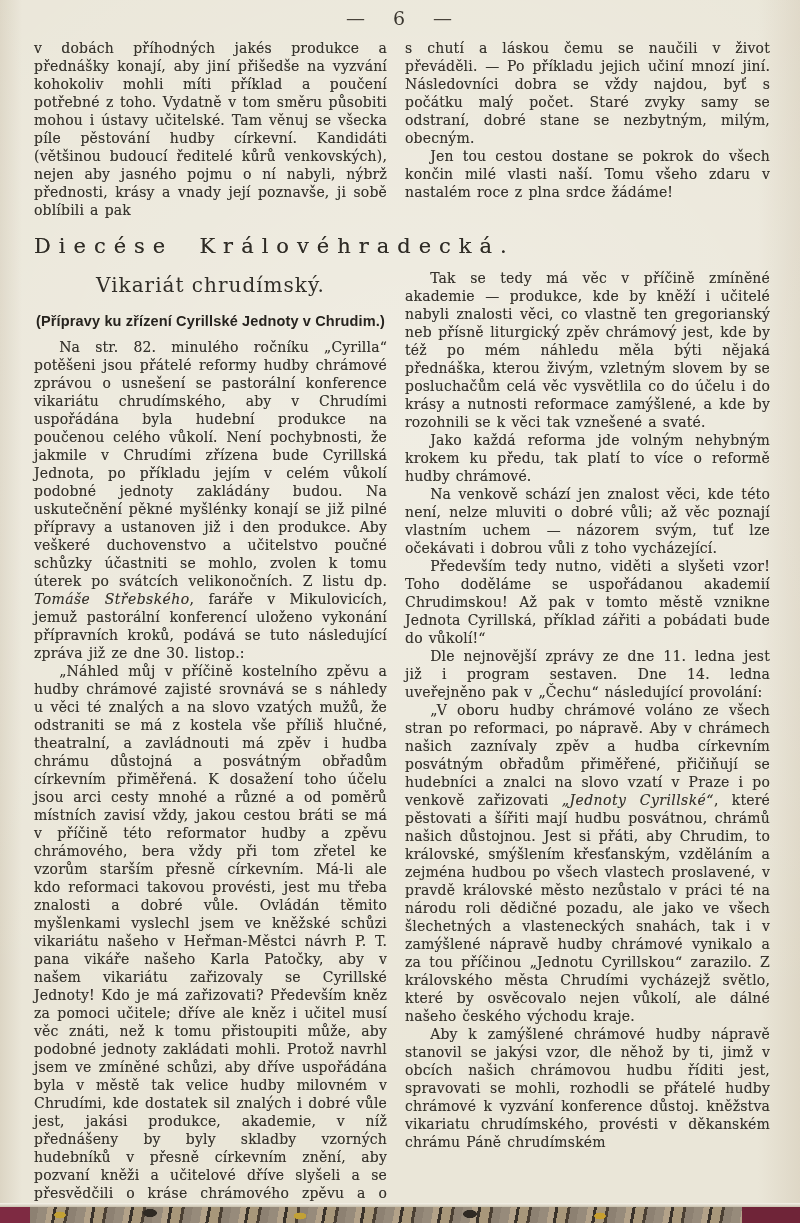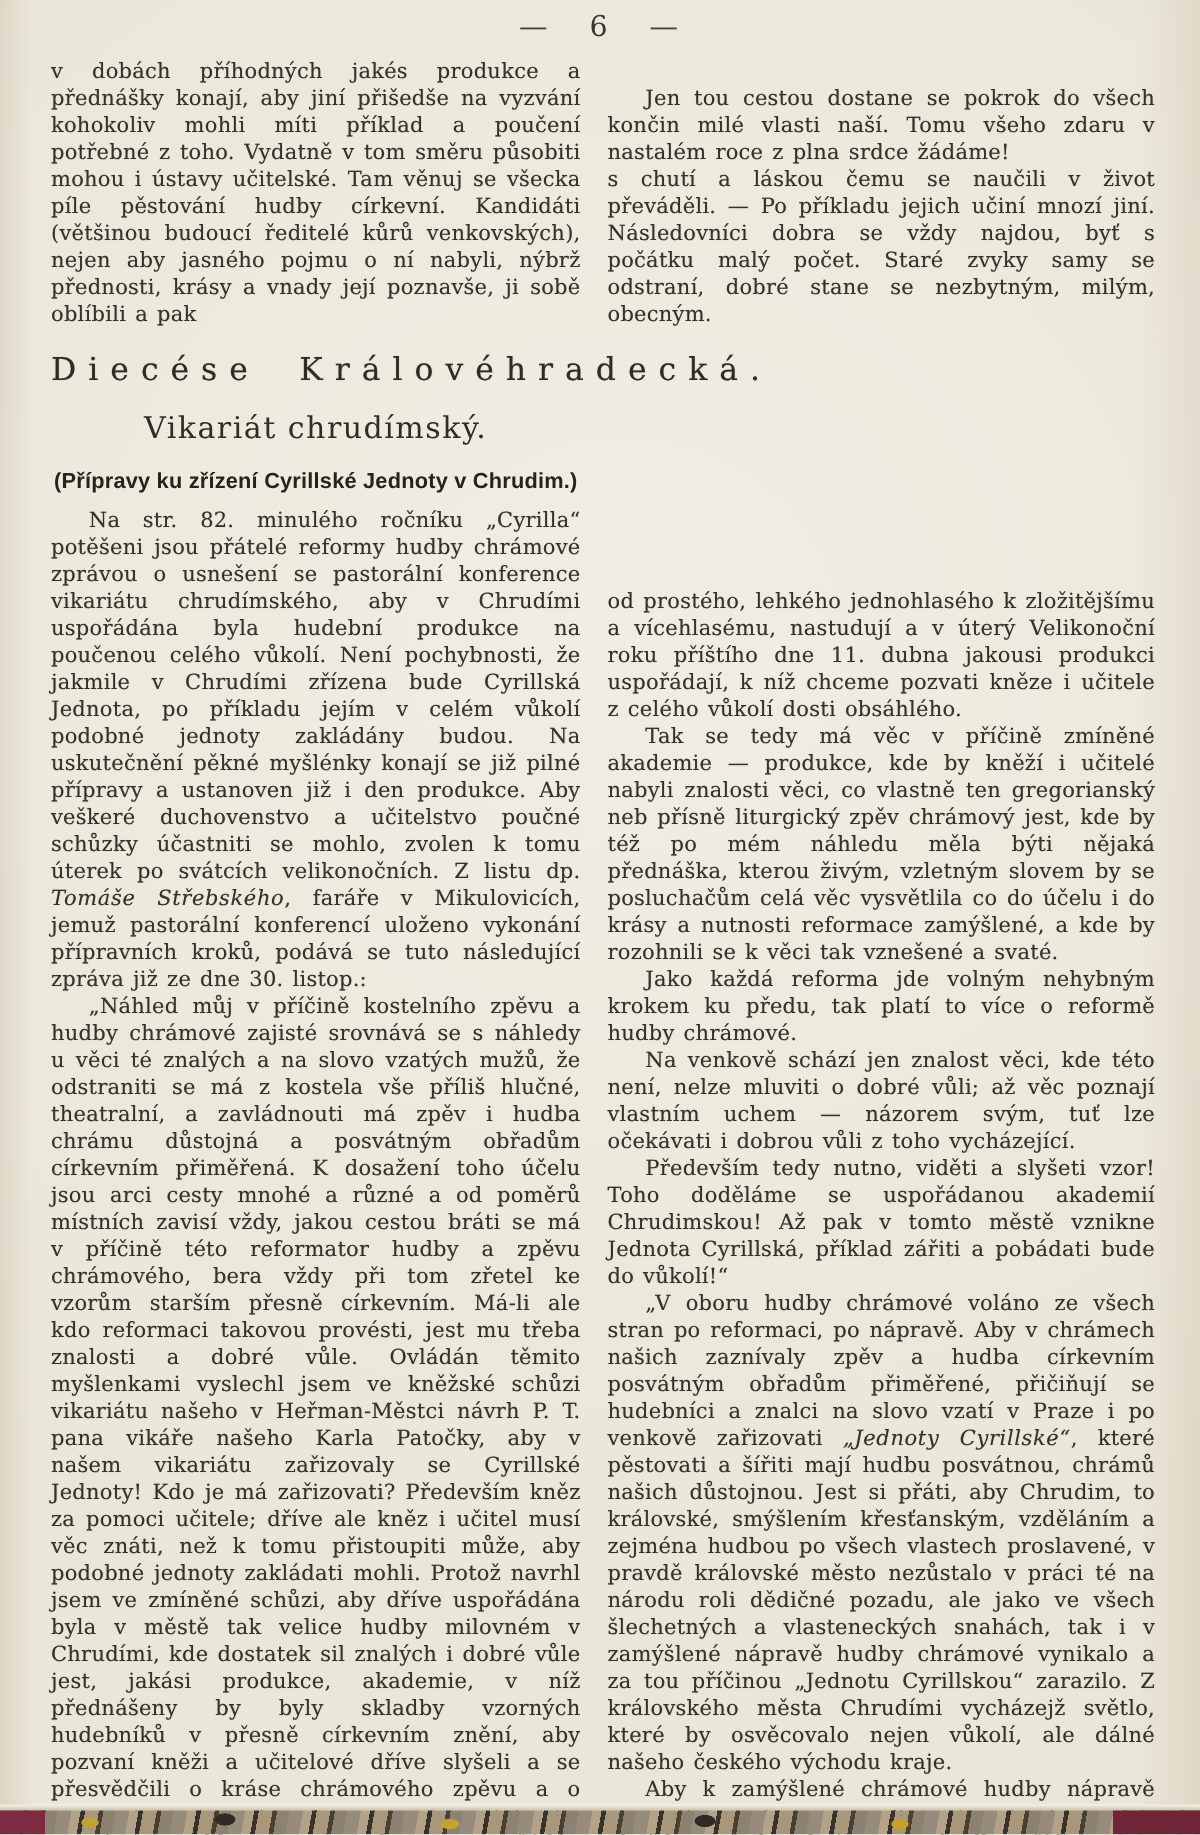--- a/index.html
+++ b/index.html
@@ -22,21 +22,21 @@
     padding-top: 7px;
     text-align: center;
     font-size: 19px;
     letter-spacing: 2px;
     color: #3a362f;
   }
   .page-num-row .dash { margin: 0 26px; color: #47423a; }
 
   .content { padding: 10px 30px 0 34px; }
 
-  .cols { display: flex; align-items: flex-end; }
+  .cols { display: flex; align-items: flex-start; }
   .col-left  { width: 353px; flex: none; }
   .col-right { flex: 1; }
   .col-divider {
     flex: none;
     width: 1px;
     background: linear-gradient(#a39b89, #8e8775 60%, #a39b89);
     margin: 2px 9px 2px 8px;
   }
 
   p.body {
@@ -115,41 +115,41 @@
   </div>
 
   <div class="content">
 
     <div class="cols">
       <div class="col-left">
         <p class="body">v dobách příhodných jakés produkce a přednášky konají, aby jiní přišedše na vyzvání kohokoliv mohli míti příklad a poučení potřebné z toho. Vydatně v tom směru působiti mohou i ústavy učitelské. Tam věnuj se všecka píle pěstování hudby církevní. Kandidáti (většinou budoucí ředitelé kůrů venkovských), nejen aby jasného pojmu o ní nabyli, nýbrž přednosti, krásy a vnady její poznavše, ji sobě oblíbili a pak</p>
       </div>
       <div class="col-divider"></div>
       <div class="col-right">
+        <p class="body">s chutí a láskou čemu se naučili v život převáděli. — Po příkladu jejich učiní mnozí jiní. Následovníci dobra se vždy najdou, byť s počátku malý počet. Staré zvyky samy se odstraní, dobré stane se nezbytným, milým, obecným.</p>
         <p class="body indent">Jen tou cestou dostane se pokrok do všech končin milé vlasti naší. Tomu všeho zdaru v nastalém roce z plna srdce žádáme!</p>
-        <p class="body">s chutí a láskou čemu se naučili v život převáděli. — Po příkladu jejich učiní mnozí jiní. Následovníci dobra se vždy najdou, byť s počátku malý počet. Staré zvyky samy se odstraní, dobré stane se nezbytným, milým, obecným.</p>
       </div>
     </div>
 
     <h1 class="section-heading">Diecése Královéhradecká.</h1>
 
     <div class="cols">
       <div class="col-left">
         <h2 class="subheading">Vikariát chrudímský.</h2>
         <h3 class="article-title">(Přípravy ku zřízení Cyrillské Jednoty v Chrudim.)</h3>
         <p class="body indent"><span>Na str. 82. minulého ročníku „Cyrilla“ potěšeni jsou přátelé reformy hudby chrámové zprávou o usnešení se pastorální konference vikariátu chrudímského, aby v Chrudími uspořádána byla hudební produkce na poučenou celého vůkolí. Není pochybnosti, že jakmile v Chrudími zřízena bude Cyrillská Jednota, po příkladu jejím v celém vůkolí podobné jednoty zakládány budou. Na uskutečnění pěkné myšlénky konají se již pilné přípravy a ustanoven již i den produkce. Aby veškeré duchovenstvo a učitelstvo poučné schůzky účastniti se mohlo, zvolen k tomu úterek po svátcích velikonočních. Z listu dp. </span><em class="print-italic">Tomáše Střebského</em><span>, faráře v Mikulovicích, jemuž pastorální konferencí uloženo vykonání přípravních kroků, podává se tuto následující zpráva již ze dne 30. listop.:</span></p>
         <p class="body indent">„Náhled můj v příčině kostelního zpěvu a hudby chrámové zajisté srovnává se s náhledy u věci té znalých a na slovo vzatých mužů, že odstraniti se má z kostela vše příliš hlučné, theatralní, a zavládnouti má zpěv i hudba chrámu důstojná a posvátným obřadům církevním přiměřená. K dosažení toho účelu jsou arci cesty mnohé a různé a od poměrů místních zavisí vždy, jakou cestou bráti se má v příčině této reformator hudby a zpěvu chrámového, bera vždy při tom zřetel ke vzorům starším přesně církevním. Má-li ale kdo reformaci takovou provésti, jest mu třeba znalosti a dobré vůle. Ovládán těmito myšlenkami vyslechl jsem ve kněžské schůzi vikariátu našeho v Heřman-Městci návrh P. T. pana vikáře našeho Karla Patočky, aby v našem vikariátu zařizovaly se Cyrillské Jednoty! Kdo je má zařizovati? Především kněz za pomoci učitele; dříve ale kněz i učitel musí věc znáti, než k tomu přistoupiti může, aby podobné jednoty zakládati mohli. Protož navrhl jsem ve zmíněné schůzi, aby dříve uspořádána byla v městě tak velice hudby milovném v Chrudími, kde dostatek sil znalých i dobré vůle jest, jakási produkce, akademie, v níž přednášeny by byly skladby vzorných hudebníků v přesně církevním znění, aby pozvaní kněži a učitelové dříve slyšeli a se přesvědčili o kráse chrámového zpěvu a o možnosti, jakou by doma něco podobného provésti mohli. Byv zvolen a požádán konferencí, abych se o věc postaral, umluvil jsem se s pány Chrudimskými, kteří ochotu svou projevili a slíbili, že vzorné skladby, v nichž byl by patrný postup</p>
       </div>
       <div class="col-divider"></div>
       <div class="col-right">
-        <p class="body">od prostého, lehkého jednohlasého k zložitějšímu a vícehlasému, nastudují a v úterý Velikonoční roku příštího dne 11. dubna jakousi produkci uspořádají, k níž chceme pozvati kněze i učitele z celého vůkolí dosti obsáhlého.</p>
         <p class="body indent">Tak se tedy má věc v příčině zmíněné akademie — produkce, kde by kněží i učitelé nabyli znalosti věci, co vlastně ten gregorianský neb přísně liturgický zpěv chrámový jest, kde by též po mém náhledu měla býti nějaká přednáška, kterou živým, vzletným slovem by se posluchačům celá věc vysvětlila co do účelu i do krásy a nutnosti reformace zamýšlené, a kde by rozohnili se k věci tak vznešené a svaté.</p>
         <p class="body indent">Jako každá reforma jde volným nehybným krokem ku předu, tak platí to více o reformě hudby chrámové.</p>
         <p class="body indent">Na venkově schází jen znalost věci, kde této není, nelze mluviti o dobré vůli; až věc poznají vlastním uchem — názorem svým, tuť lze očekávati i dobrou vůli z toho vycházející.</p>
         <p class="body indent">Především tedy nutno, viděti a slyšeti vzor! Toho doděláme se uspořádanou akademií Chrudimskou! Až pak v tomto městě vznikne Jednota Cyrillská, příklad zářiti a pobádati bude do vůkolí!“</p>
+        <p class="body indent">Dle nejnovější zprávy ze dne 11. ledna jest již i program sestaven. Dne 14. ledna uveřejněno pak v „Čechu“ následující provolání:</p>
         <p class="body indent"><span>„V oboru hudby chrámové voláno ze všech stran po reformaci, po nápravě. Aby v chrámech našich zaznívaly zpěv a hudba církevním posvátným obřadům přiměřené, přičiňují se hudebníci a znalci na slovo vzatí v Praze i po venkově zařizovati </span><em class="print-italic">„Jednoty Cyrillské“</em><span>, které pěstovati a šířiti mají hudbu posvátnou, chrámů našich důstojnou. Jest si přáti, aby Chrudim, to královské, smýšlením křesťanským, vzděláním a zejména hudbou po všech vlastech proslavené, v pravdě královské město nezůstalo v práci té na národu roli dědičné pozadu, ale jako ve všech šlechetných a vlasteneckých snahách, tak i v zamýšlené nápravě hudby chrámové vynikalo a za tou příčinou „Jednotu Cyrillskou“ zarazilo. Z královského města Chrudími vycházejž světlo, které by osvěcovalo nejen vůkolí, ale dálné našeho českého východu kraje.</span></p>
         <p class="body indent">Aby k zamýšlené chrámové hudby nápravě stanovil se jakýsi vzor, dle něhož by ti, jimž v obcích našich chrámovou hudbu říditi jest, spravovati se mohli, rozhodli se přátelé hudby chrámové k vyzvání konference důstoj. kněžstva vikariatu chrudímského, provésti v děkanském chrámu Páně chrudímském</p>
       </div>
     </div>
 
   </div>
 
   <div class="book-edge">
     <div class="edge-light"></div>
     <div class="edge-marble"></div>

